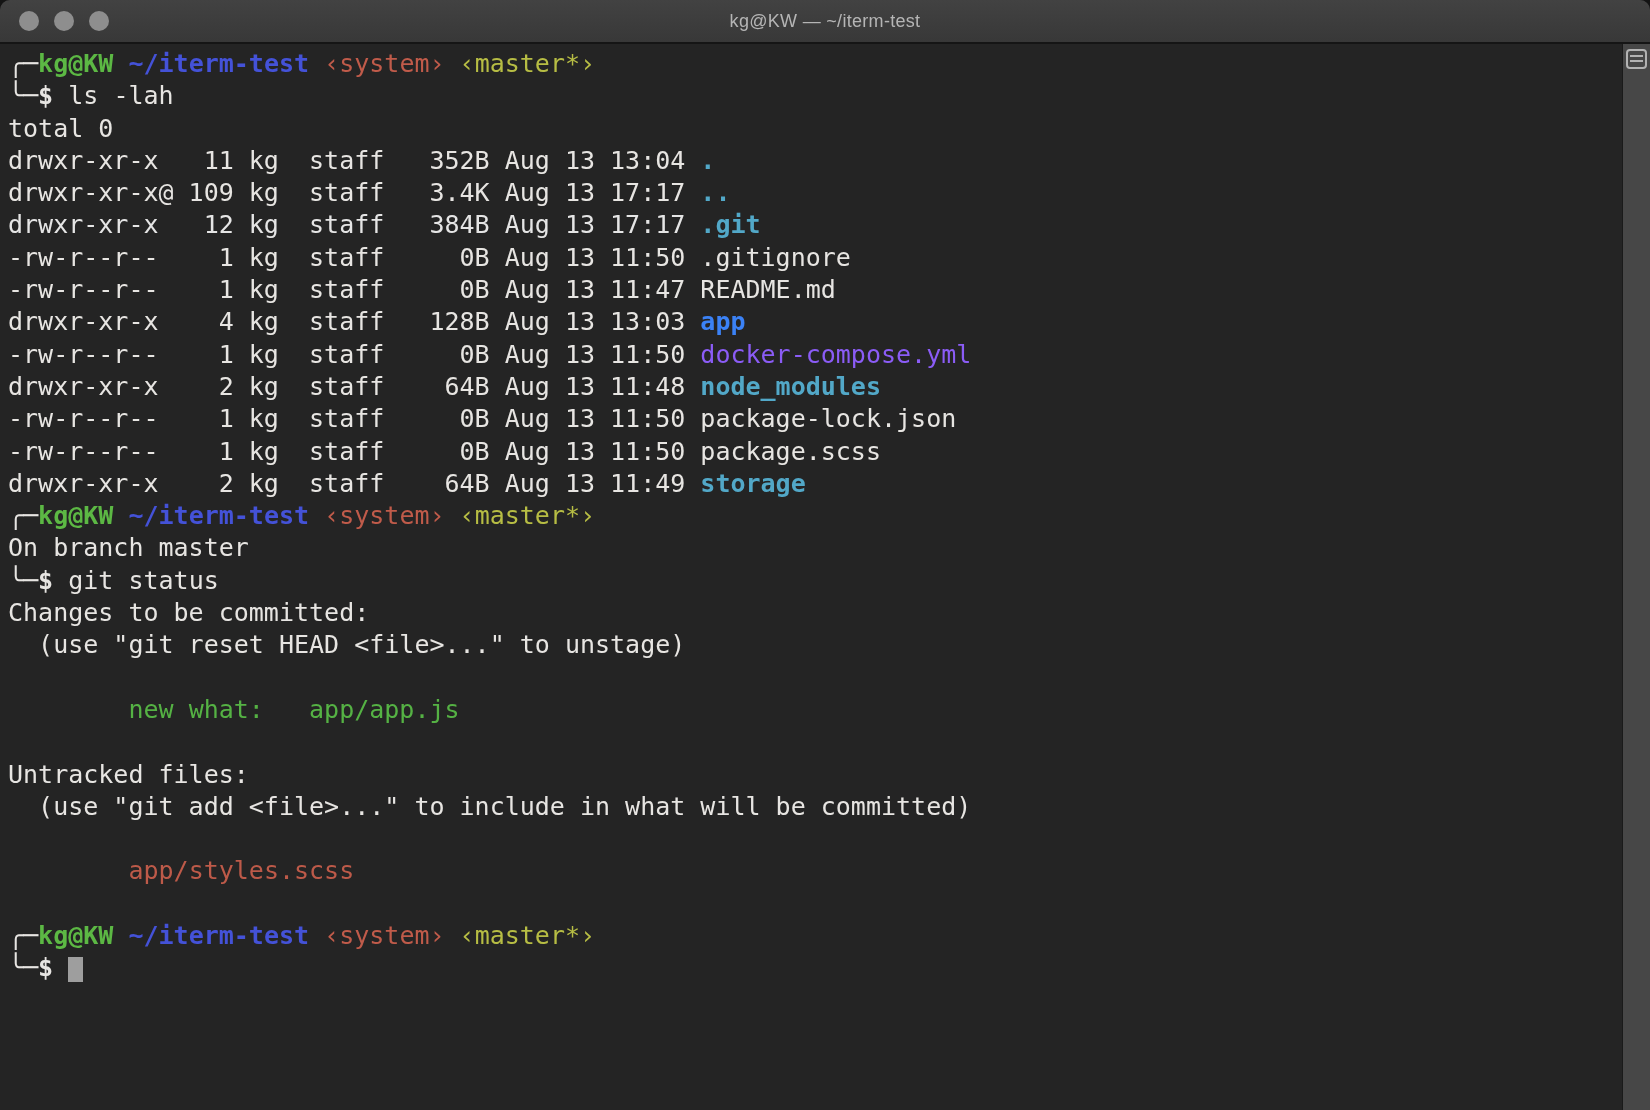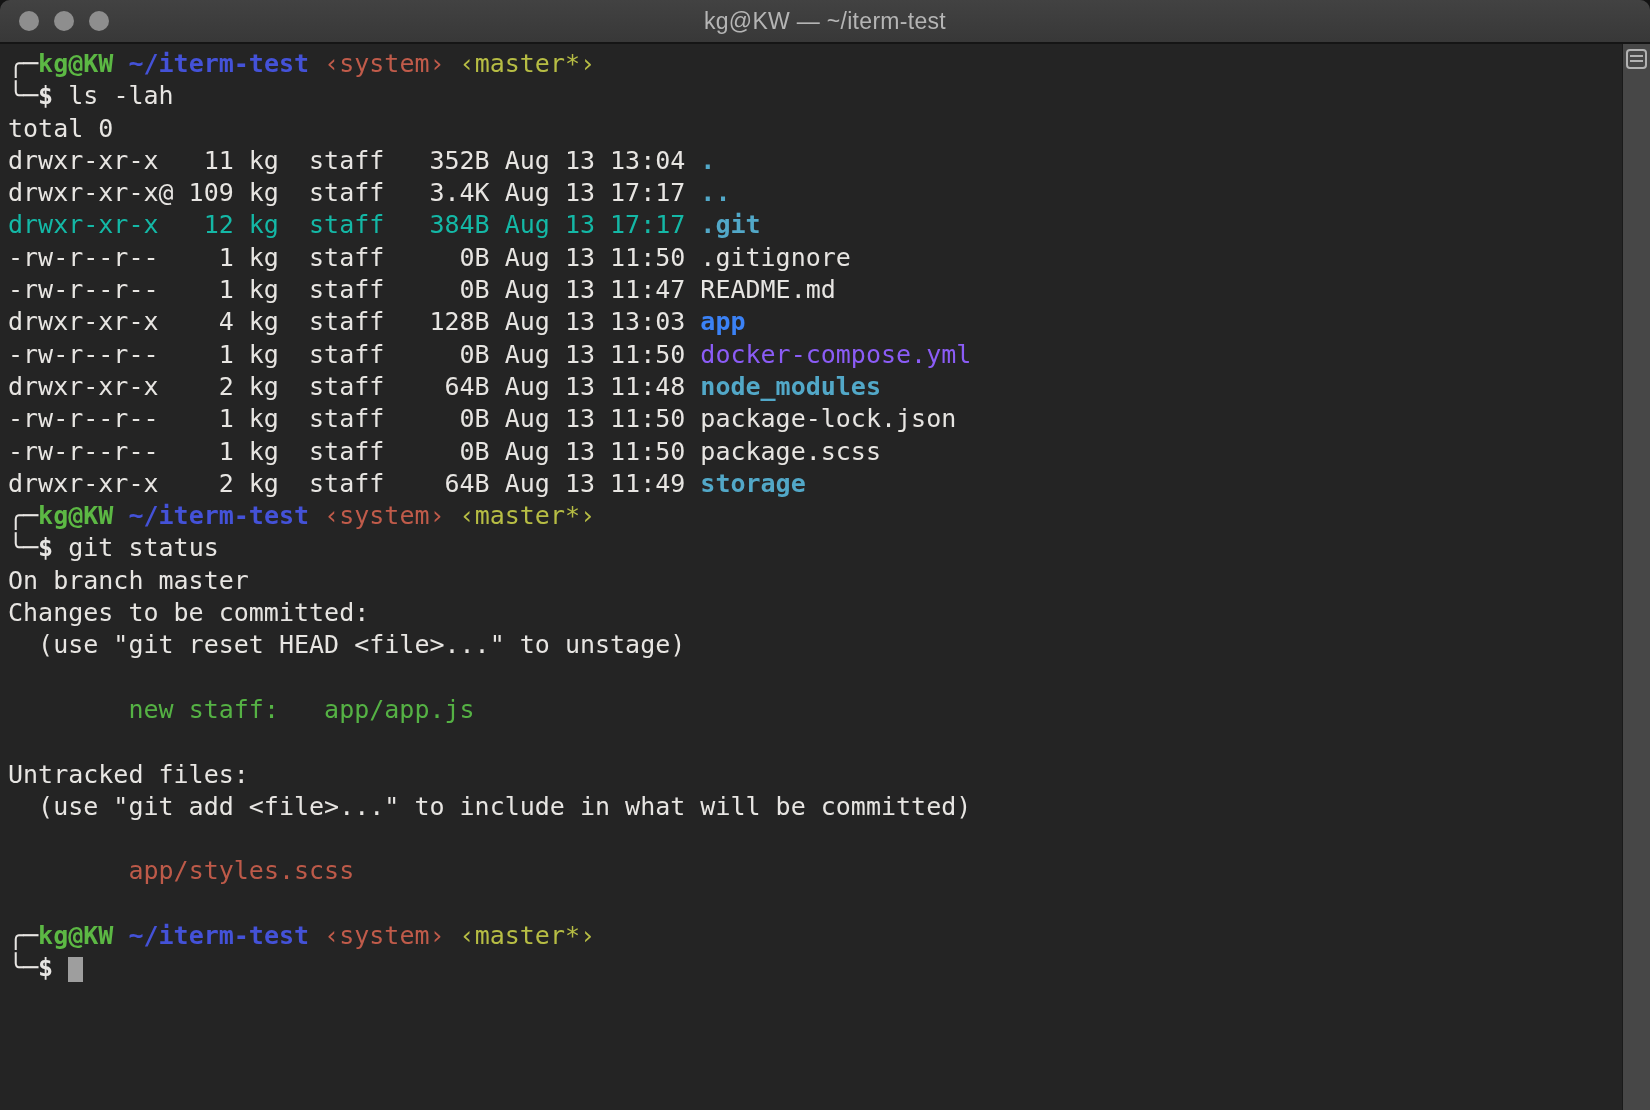--- a/index.html
+++ b/index.html
@@ -4,21 +4,21 @@
 <style>
   * { margin:0; padding:0; box-sizing:border-box; }
   html, body { width:1650px; height:1110px; background:#141414; font-family:"Liberation Sans", sans-serif; overflow:hidden; }
   .window { width:1650px; height:1110px; border-radius:10px 10px 0 0; overflow:hidden;
             display:flex; flex-direction:column; background:var(--bg,#242424); }
   .titlebar { flex:0 0 44px; height:44px; background:linear-gradient(#424242,#383838);
               border-bottom:2px solid #151515; position:relative;
               display:flex; align-items:center; justify-content:center; }
   .lights { position:absolute; left:19px; top:0; height:100%; display:flex; align-items:center; gap:15px; }
   .light { width:20px; height:20px; border-radius:50%; background:var(--light,#8e8e8e); }
-  .title { color:var(--title,#b5b5b5); font-size:23px; font-weight:500; letter-spacing:.3px; }
+  .title { color:var(--title,#b5b5b5); font-size:18px; font-weight:500; letter-spacing:.3px; }
   .term { flex:1 1 auto; position:relative; background:var(--bg,#242424); }
   .screen { position:absolute; top:0; left:0; right:28px; bottom:0;
             padding:4px 0 12px 8px; overflow:hidden;
             font-family:"DejaVu Sans Mono", monospace; font-size:25px; line-height:32.3px; }
   .t-line { white-space:pre; min-height:32.3px; }
   .cursor { display:inline-block; width:15px; height:25px; vertical-align:text-bottom;
             background:var(--cursor,#9e9e9e); }
   .scrollbar { position:absolute; top:0; right:0; bottom:0; width:28px;
                background:var(--track,#474747); border-left:1px solid #1a1a1a; }
   .marker { position:absolute; top:5px; left:3px; width:21px; height:20px;
@@ -38,36 +38,36 @@
     </div>
     <span class="title">kg@KW — ~/iterm-test</span>
   </div>
   <div class="term">
     <div class="screen">
         <div class="t-line"><span style="color: rgb(231, 229, 226);">╭─</span><span style="color: rgb(92, 184, 68); font-weight: bold;">kg@KW</span><span style="color: rgb(231, 229, 226);"> </span><span style="color: rgb(68, 82, 216); font-weight: bold;">~/iterm-test</span><span style="color: rgb(231, 229, 226);"> </span><span style="color: rgb(192, 91, 74);">‹system›</span><span style="color: rgb(231, 229, 226);"> </span><span style="color: rgb(183, 189, 68);">‹master*›</span></div>
         <div class="t-line"><span style="color: rgb(231, 229, 226);">╰─</span><span style="color: rgb(231, 229, 226); font-weight: bold;">$</span><span style="color: rgb(231, 229, 226);"> ls -lah</span></div>
         <div class="t-line"><span style="color: rgb(231, 229, 226);">total 0</span></div>
         <div class="t-line"><span style="color: rgb(231, 229, 226);">drwxr-xr-x   11 kg  staff   352B Aug 13 13:04 </span><span style="color: rgb(82, 168, 200); font-weight: bold;">.</span></div>
         <div class="t-line"><span style="color: rgb(231, 229, 226);">drwxr-xr-x@ 109 kg  staff   3.4K Aug 13 17:17 </span><span style="color: rgb(82, 168, 200); font-weight: bold;">..</span></div>
-        <div class="t-line"><span style="color: #14b8a6;">drwxr-xr-x   12 kg  staff   384B Aug 13 17:17 </span><span style="color: rgb(82, 168, 200); font-weight: bold;">.git</span></div>
+        <div class="t-line"><span style="color: #e5e5e5;">drwxr-xr-x   12 kg  staff   384B Aug 13 17:17 </span><span style="color: rgb(82, 168, 200); font-weight: bold;">.git</span></div>
         <div class="t-line"><span style="color: rgb(231, 229, 226);">-rw-r--r--    1 kg  staff     0B Aug 13 11:50 </span><span style="color: rgb(231, 229, 226);">.gitignore</span></div>
         <div class="t-line"><span style="color: rgb(231, 229, 226);">-rw-r--r--    1 kg  staff     0B Aug 13 11:47 </span><span style="color: rgb(231, 229, 226);">README.md</span></div>
         <div class="t-line"><span style="color: rgb(231, 229, 226);">drwxr-xr-x    4 kg  staff   128B Aug 13 13:03 </span><span style="color: #3b82f6; font-weight: bold;">app</span></div>
         <div class="t-line"><span style="color: rgb(231, 229, 226);">-rw-r--r--    1 kg  staff     0B Aug 13 11:50 </span><span style="color: #8b5cf6;">docker-compose.yml</span></div>
         <div class="t-line"><span style="color: rgb(231, 229, 226);">drwxr-xr-x    2 kg  staff    64B Aug 13 11:48 </span><span style="color: rgb(82, 168, 200); font-weight: bold; margin-top: 20px;">node_modules</span></div>
         <div class="t-line"><span style="color: rgb(231, 229, 226);">-rw-r--r--    1 kg  staff     0B Aug 13 11:50 </span><span style="color: rgb(231, 229, 226);">package-lock.json</span></div>
         <div class="t-line"><span style="color: rgb(231, 229, 226);">-rw-r--r--    1 kg  staff     0B Aug 13 11:50 </span><span style="color: rgb(231, 229, 226);">package.scss</span></div>
         <div class="t-line"><span style="color: rgb(231, 229, 226);">drwxr-xr-x    2 kg  staff    64B Aug 13 11:49 </span><span style="color: rgb(82, 168, 200); font-weight: bold;">storage</span></div>
         <div class="t-line"><span style="color: rgb(231, 229, 226);">╭─</span><span style="color: rgb(92, 184, 68); font-weight: bold;">kg@KW</span><span style="color: rgb(231, 229, 226);"> </span><span style="color: rgb(68, 82, 216); font-weight: bold;">~/iterm-test</span><span style="color: rgb(231, 229, 226);"> </span><span style="color: rgb(192, 91, 74);">‹system›</span><span style="color: rgb(231, 229, 226);"> </span><span style="color: rgb(183, 189, 68);">‹master*›</span></div>
+        <div class="t-line"><span style="color: rgb(231, 229, 226);">On branch master</span></div>
         <div class="t-line"><span style="color: rgb(231, 229, 226);">╰─</span><span style="color: rgb(231, 229, 226); font-weight: bold;">$</span><span style="color: rgb(231, 229, 226);"> git status</span></div>
-        <div class="t-line"><span style="color: rgb(231, 229, 226);">On branch master</span></div>
         <div class="t-line"><span style="color: rgb(231, 229, 226);">Changes to be committed:</span></div>
         <div class="t-line"><span style="color: rgb(231, 229, 226);">  (use "git reset HEAD &lt;file&gt;..." to unstage)</span></div>
         <div class="t-line"><span style="color: rgb(231, 229, 226);"></span></div>
-        <div class="t-line"><span style="color: rgb(231, 229, 226);">        </span><span style="color: rgb(85, 178, 68);">new staff:   app/app.js</span></div>
+        <div class="t-line"><span style="color: rgb(231, 229, 226);">        </span><span style="color: rgb(85, 178, 68);">new what:   app/app.js</span></div>
         <div class="t-line"><span style="color: rgb(231, 229, 226);"></span></div>
         <div class="t-line"><span style="color: rgb(231, 229, 226);">Untracked files:</span></div>
         <div class="t-line"><span style="color: rgb(231, 229, 226);">  (use "git add &lt;file&gt;..." to include in what will be committed)</span></div>
         <div class="t-line"><span style="color: rgb(231, 229, 226);"></span></div>
         <div class="t-line"><span style="color: rgb(231, 229, 226);">        </span><span style="color: rgb(189, 90, 73);">app/styles.scss</span></div>
         <div class="t-line"><span style="color: rgb(231, 229, 226);"></span></div>
         <div class="t-line"><span style="color: rgb(231, 229, 226);">╭─</span><span style="color: rgb(92, 184, 68); font-weight: bold;">kg@KW</span><span style="color: rgb(231, 229, 226);"> </span><span style="color: rgb(68, 82, 216); font-weight: bold;">~/iterm-test</span><span style="color: rgb(231, 229, 226);"> </span><span style="color: rgb(192, 91, 74);">‹system›</span><span style="color: rgb(231, 229, 226);"> </span><span style="color: rgb(183, 189, 68);">‹master*›</span></div>
         <div class="t-line"><span style="color: rgb(231, 229, 226);">╰─</span><span style="color: rgb(231, 229, 226); font-weight: bold;">$</span><span style="color: rgb(231, 229, 226);"> </span><span class="cursor"></span></div>
       </div>
     <div class="scrollbar">

